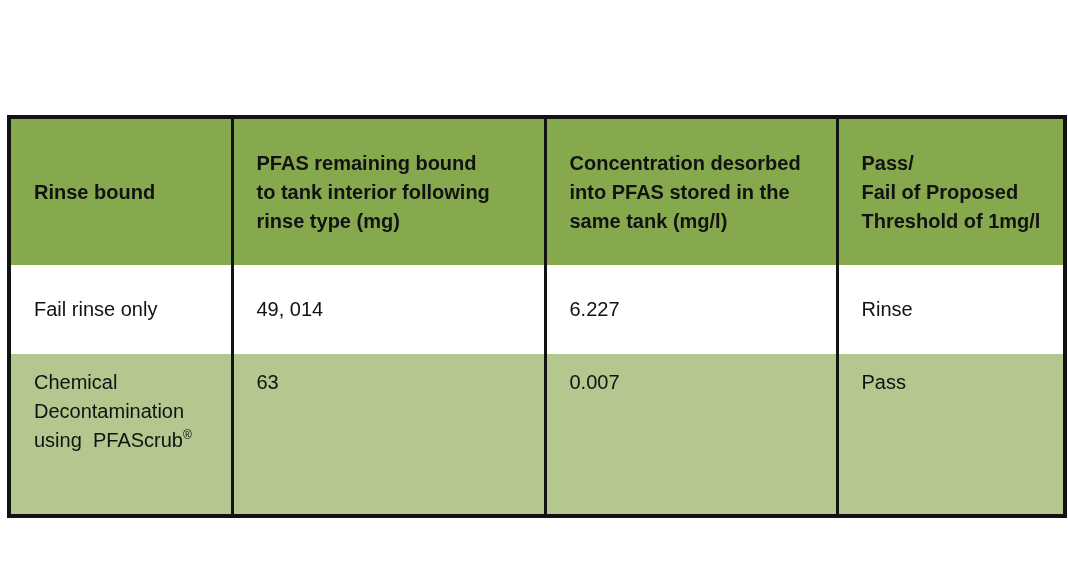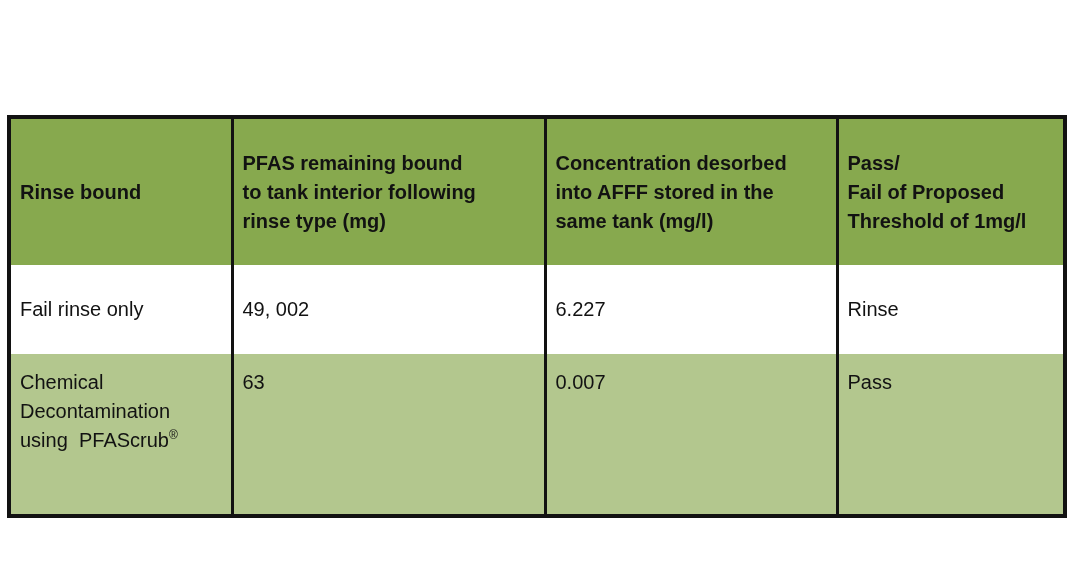--- a/index.html
+++ b/index.html
@@ -24,21 +24,21 @@
     border: 4px solid var(--border, #121212);
   }
   th, td {
     border-left: 3px solid var(--border, #121212);
     border-right: 3px solid var(--border, #121212);
     border-top: none;
     border-bottom: none;
     font-size: 20px;
     line-height: 29px;
     text-align: left;
-    padding: 6px 12px 6px 9px;
+    padding: 6px 12px 6px 23px;
     white-space: pre-wrap;
     overflow: hidden;
     vertical-align: middle;
   }
   thead th {
     height: 134px;
     font-weight: bold;
     background: var(--header-bg, #87A94E);
   }
   tbody tr.row-white {
@@ -72,31 +72,31 @@
     <col style="width:292px">
     <col style="width:228px">
   </colgroup>
   <thead>
     <tr>
       <th>Rinse bound</th>
       <th>PFAS remaining bound
 to tank interior following
 rinse type (mg)</th>
       <th>Concentration desorbed
-into AFFF stored in the
+into PFAS stored in the
 same tank (mg/l)</th>
       <th>Pass/
 Fail of Proposed
 Threshold of 1mg/l</th>
     </tr>
   </thead>
   <tbody>
     <tr class="row-white">
       <td>Fail rinse only</td>
-      <td>49, 002</td>
+      <td>49, 014</td>
       <td>6.227</td>
       <td>Rinse</td>
     </tr>
     <tr class="row-green">
       <td><span>Chemical
 Decontamination
 using  PFAScrub</span><sup class="reg">®</sup></td>
       <td>63</td>
       <td>0.007</td>
       <td>Pass</td>

